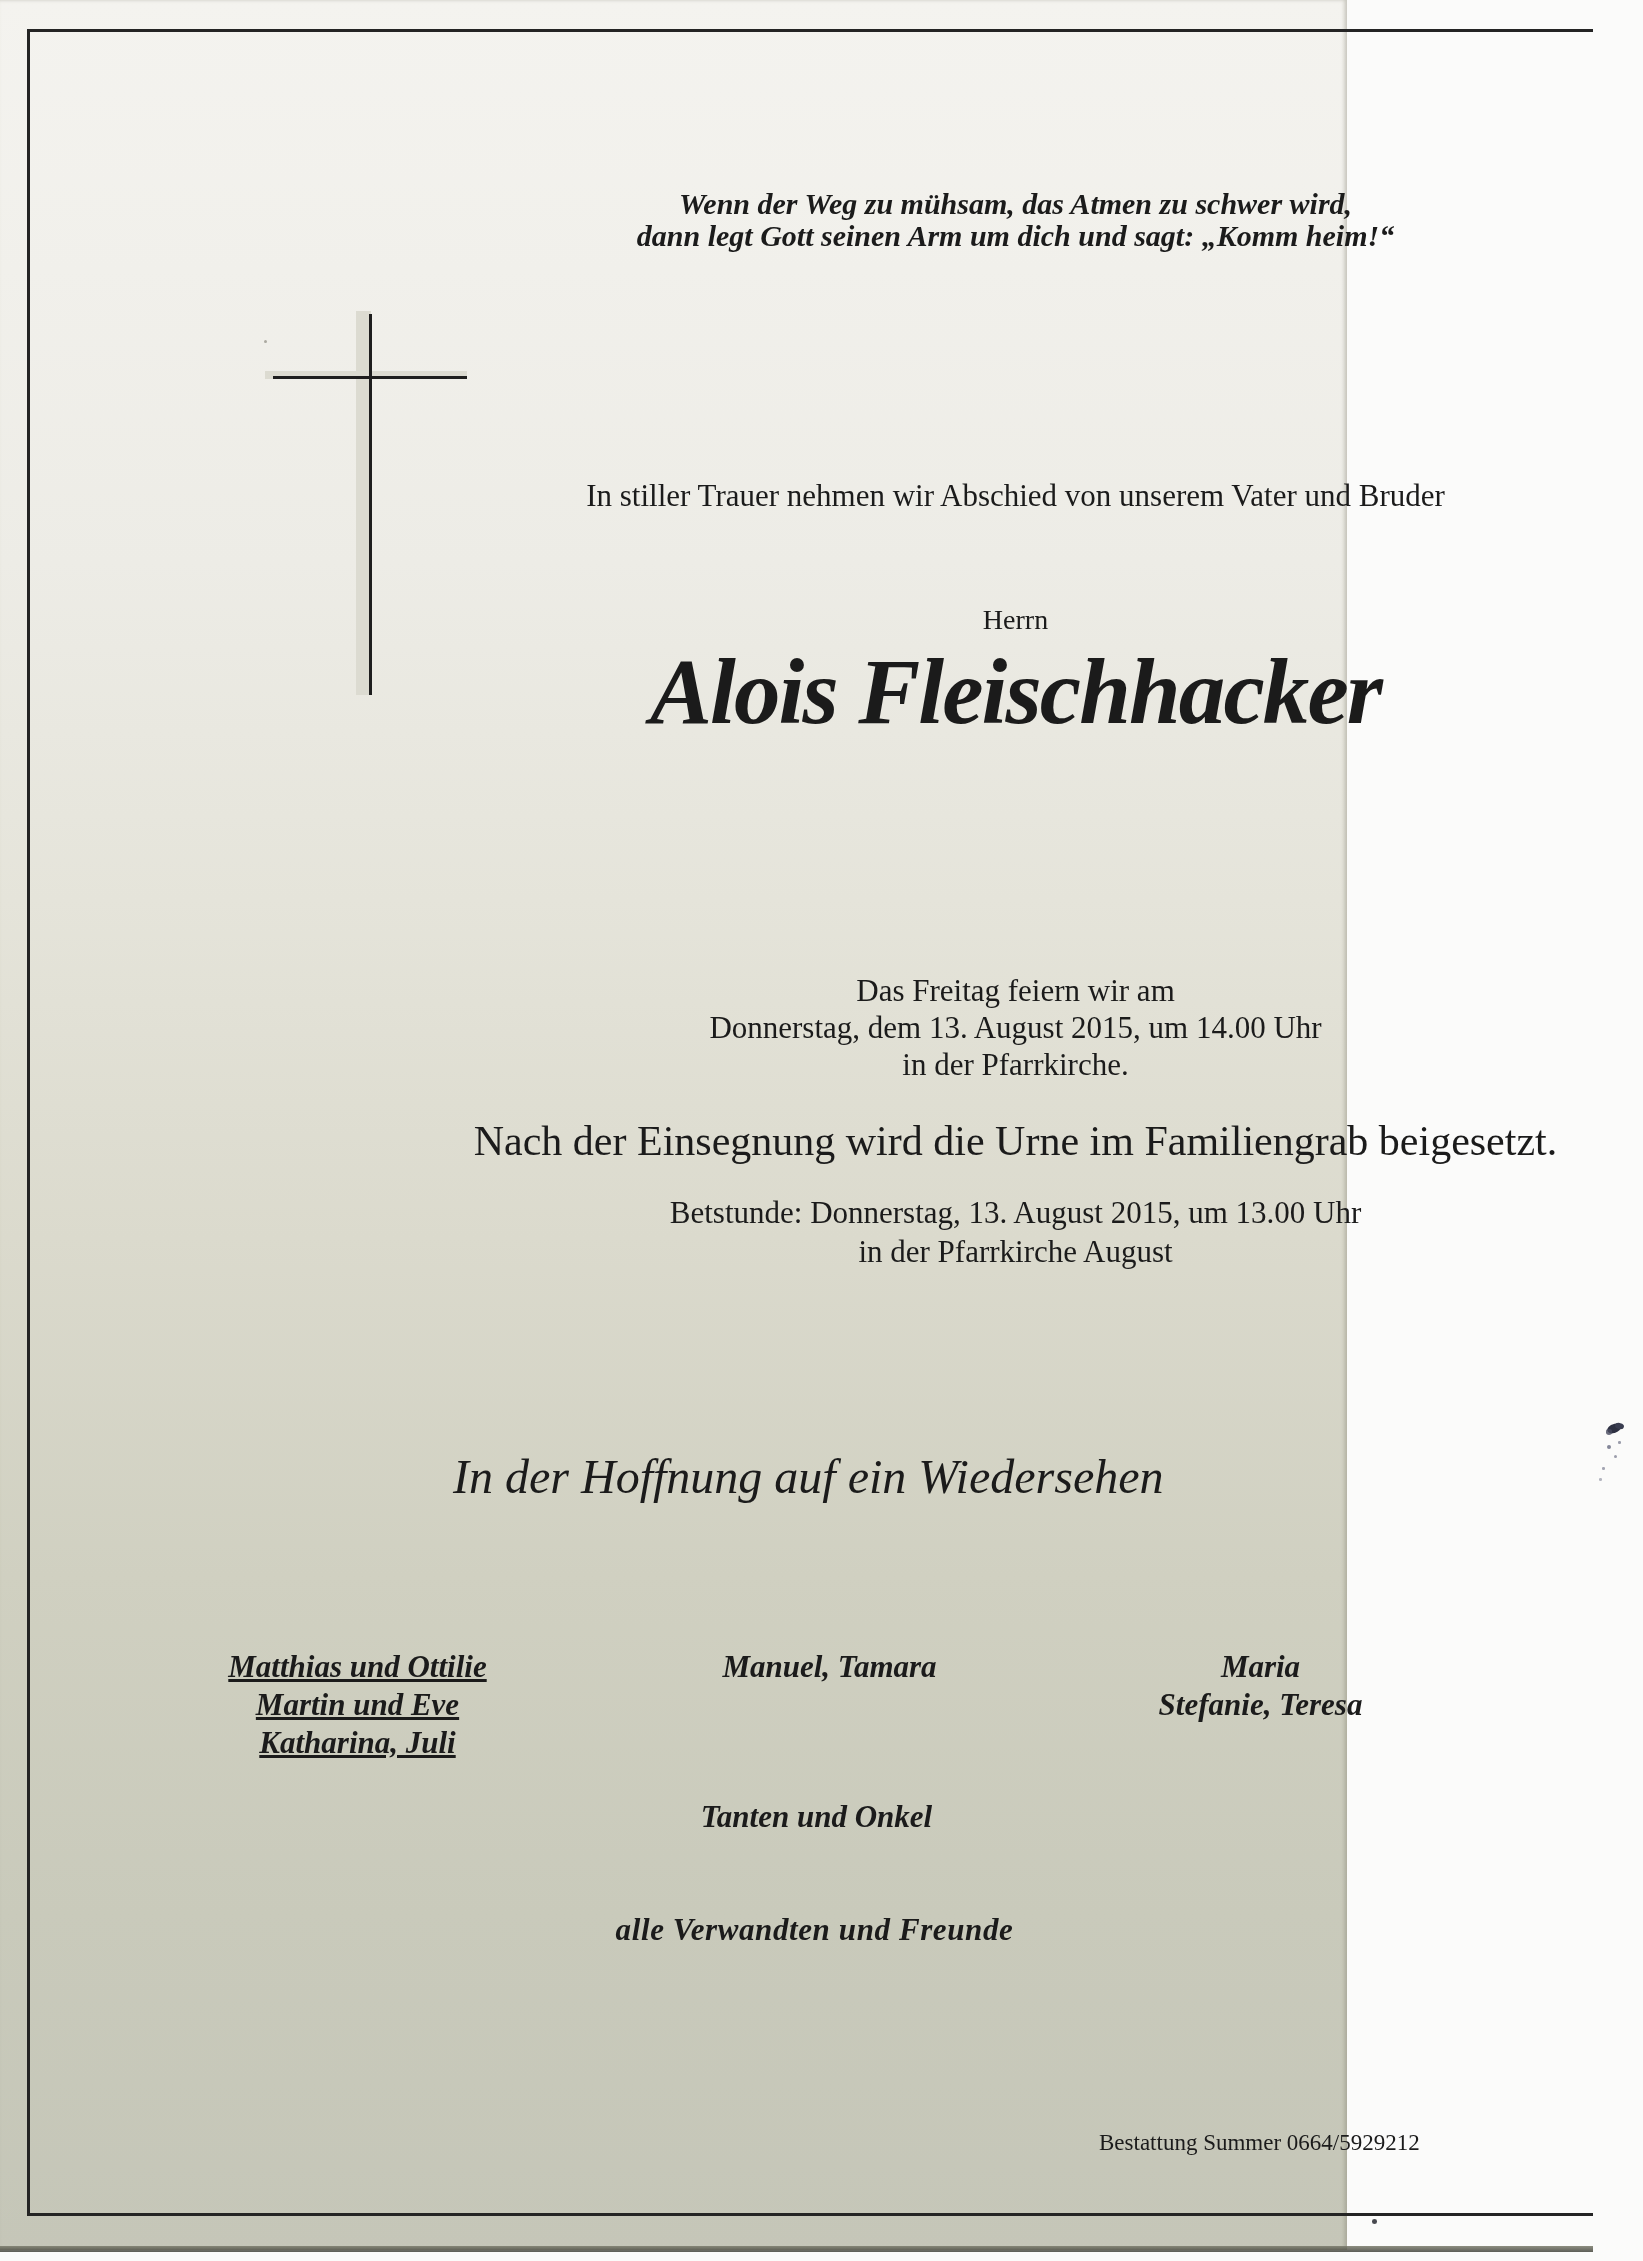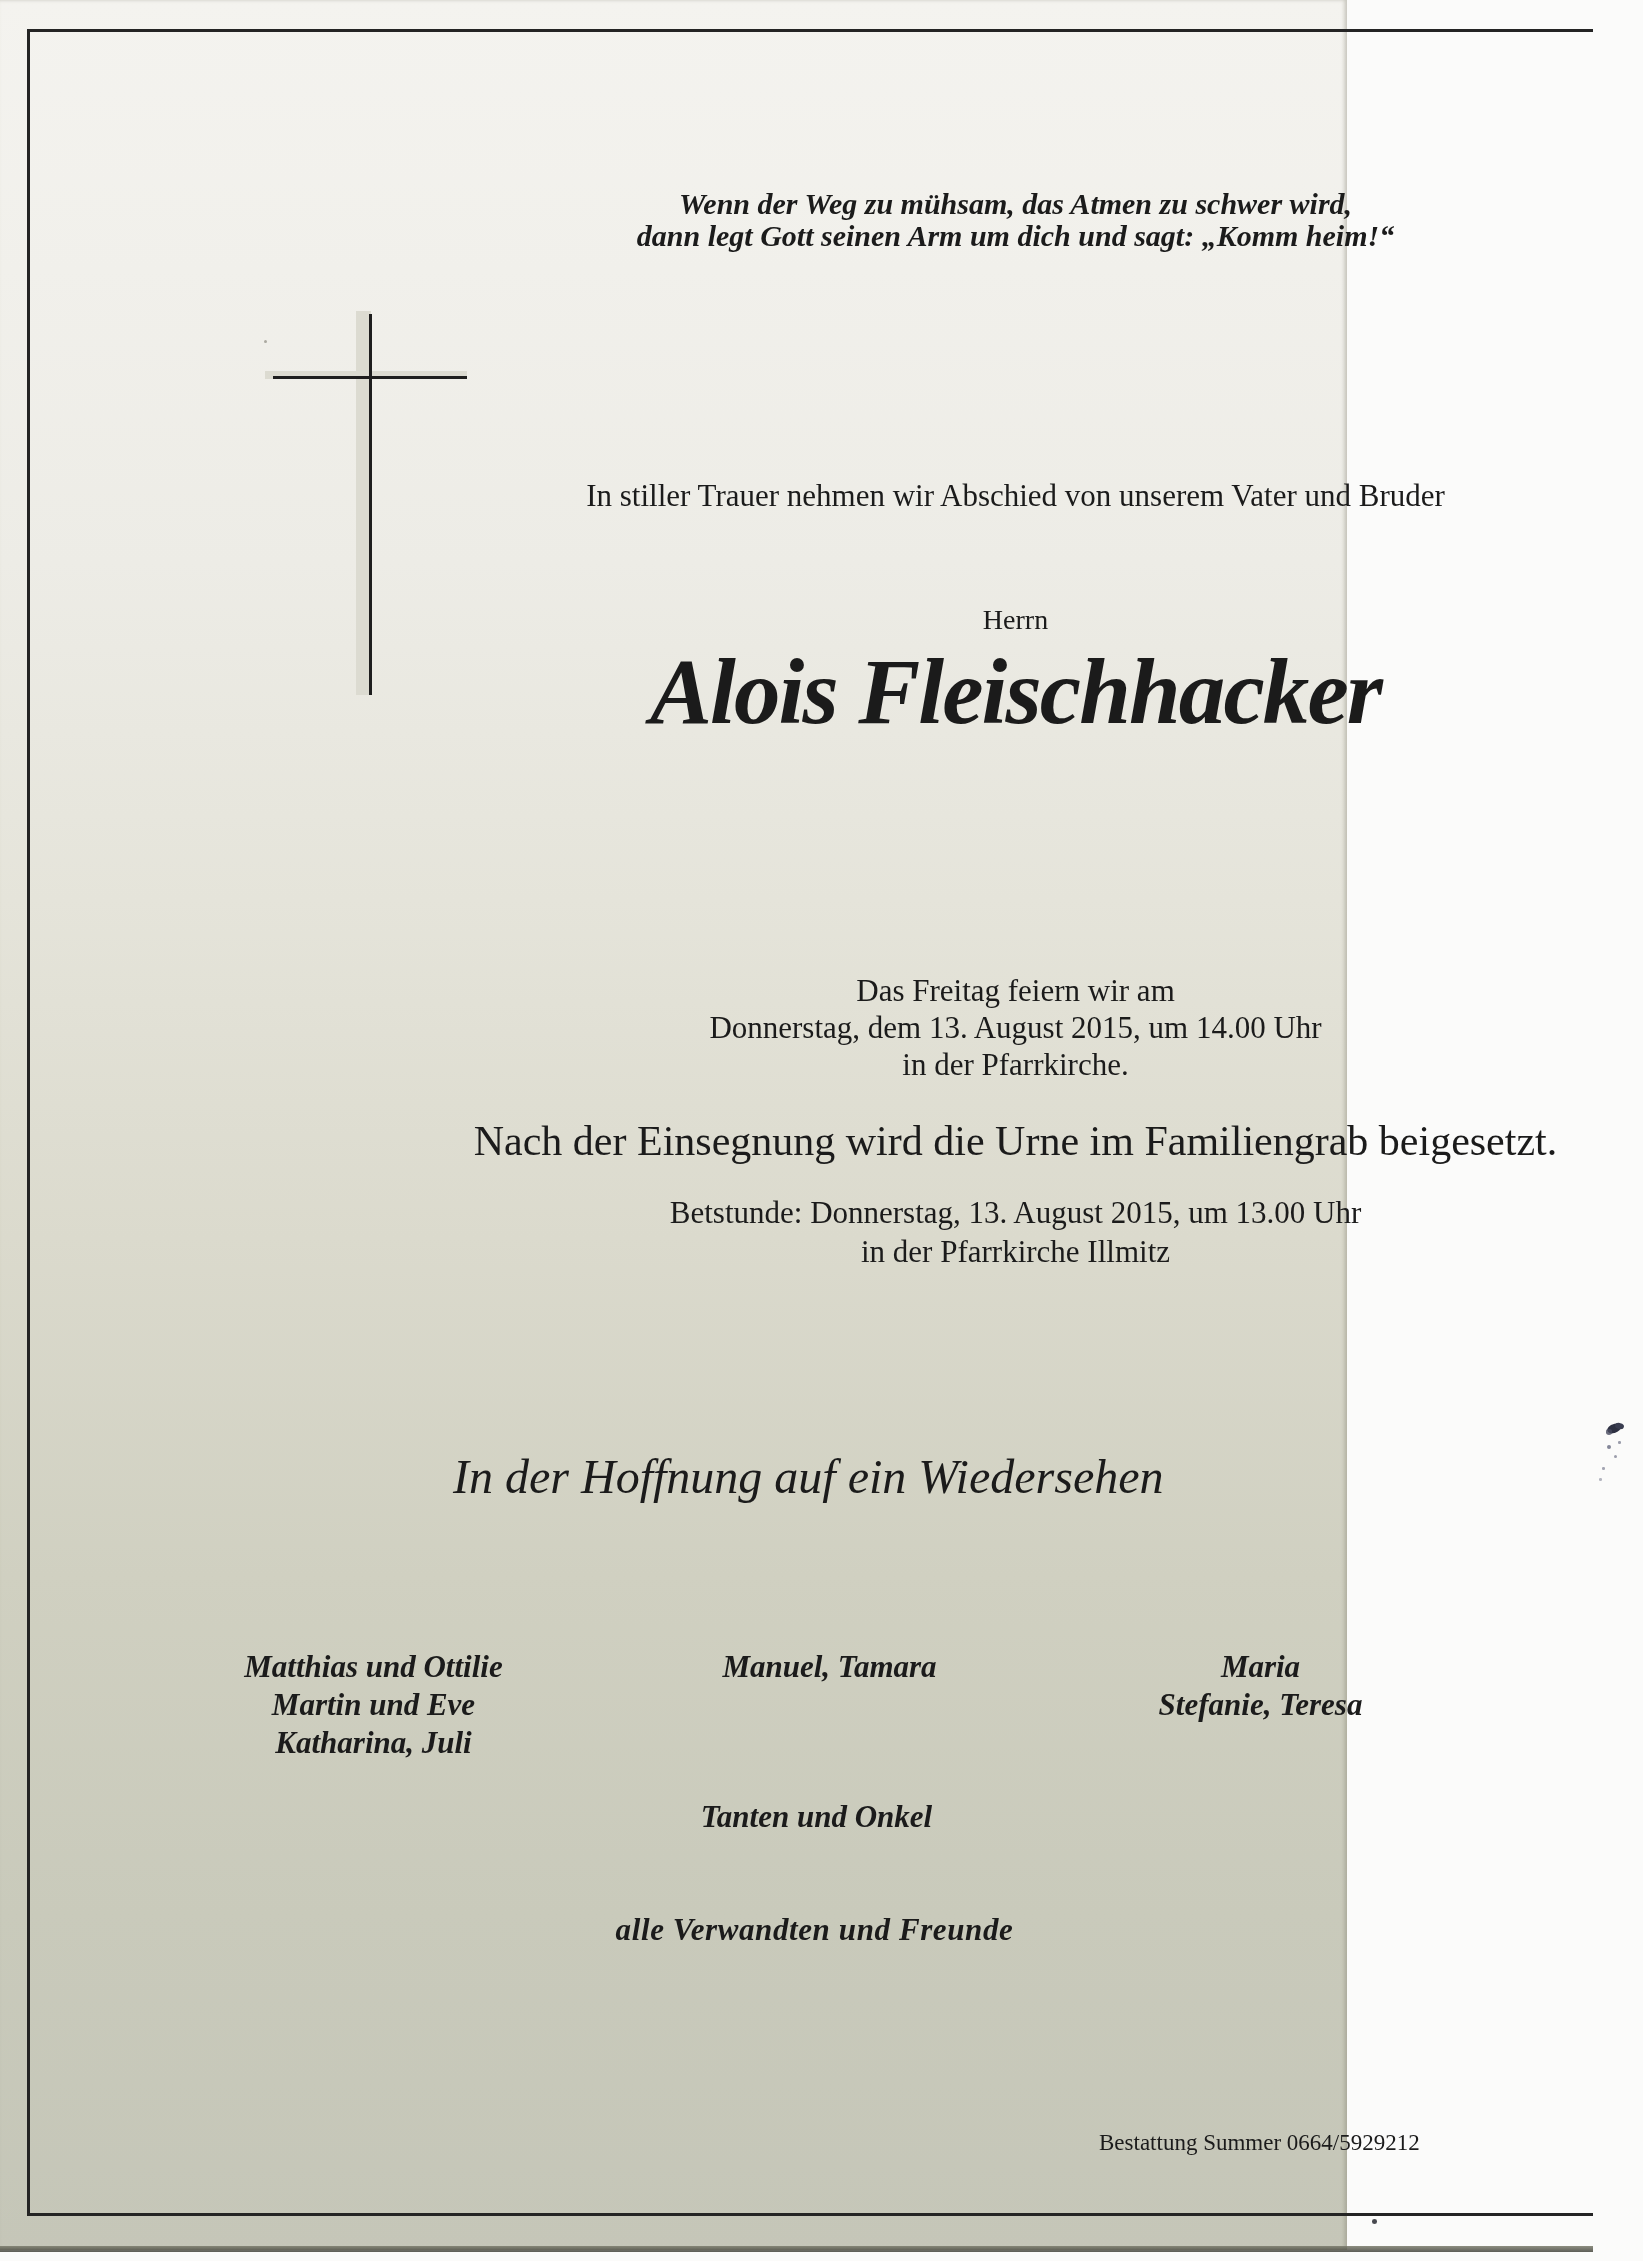--- a/index.html
+++ b/index.html
@@ -44,21 +44,21 @@
   .quote{top:188px;font-size:30px;line-height:32px;font-weight:700;font-style:italic;}
   .intro{top:454px;font-size:31px;margin-top:24px;}
   .salutation{top:604px;font-size:28px;}
   .deceased{top:645px;font-size:93px;font-weight:700;font-style:italic;letter-spacing:-1.9px;line-height:1;}
   .death{top:864px;font-size:31px;line-height:39px;}
   .requiem{top:972px;font-size:31px;line-height:37px;}
   .burial{top:1117px;font-size:42px;}
   .prayer{top:1193px;font-size:31px;line-height:39px;}
   .hope{left:453px;top:1449px;font-size:48px;font-style:italic;}
   .mourner{font-size:31px;font-weight:700;font-style:italic;line-height:38px;text-align:center;}
-  .m-col1{left:193px;top:1648px;width:361px;}
+  .m-col1{left:177px;top:1648px;width:361px;text-decoration:underline;}
   .m-col2{left:649px;top:1648px;width:361px;}
   .m-col3{left:1080px;top:1648px;width:361px;}
   .aunts{left:623px;top:1799px;width:387px;font-size:31px;font-weight:700;font-style:italic;text-align:center;}
   .relatives{left:589px;top:1912px;width:451px;font-size:31px;font-weight:700;font-style:italic;letter-spacing:0.6px;text-align:center;}
   .footer{left:1099px;top:2130px;font-size:23px;}
   
   .ink-blob{position:absolute;left:1606px;top:1423px;width:19.3px;height:15.5px;}
   .ink-blob .b1{position:absolute;left:1.3px;top:1.3px;width:14px;height:9px;background:#2e3142;border-radius:60% 40% 55% 45%;transform:rotate(-14deg);}
   .ink-blob .b2{position:absolute;left:9px;top:0;width:9px;height:6.4px;background:#3a3d50;border-radius:50%;transform:rotate(12deg);}
   .ink-blob .b3{position:absolute;left:0;top:6.4px;width:6.4px;height:5.2px;background:#474a5e;border-radius:50%;opacity:.8;}
@@ -100,21 +100,21 @@
   <div class="t center requiem">
     <div>Das Freitag feiern wir am</div>
     <div>Donnerstag, dem 13. August 2015, um 14.00 Uhr</div>
     <div>in der Pfarrkirche.</div>
   </div>
 
   <div class="t center burial">Nach der Einsegnung wird die Urne im Familiengrab beigesetzt.</div>
 
   <div class="t center prayer">
     <div>Betstunde: Donnerstag, 13. August 2015, um 13.00 Uhr</div>
-    <div>in der Pfarrkirche Illmitz</div>
+    <div>in der Pfarrkirche August</div>
   </div>
 
   <div class="t hope">In der Hoffnung auf ein Wiedersehen</div>
 
   <div class="t mourner m-col1">
     <div>Matthias und Ottilie</div>
     <div>Martin und Eve</div>
     <div>Katharina, Juli</div>
   </div>
 

